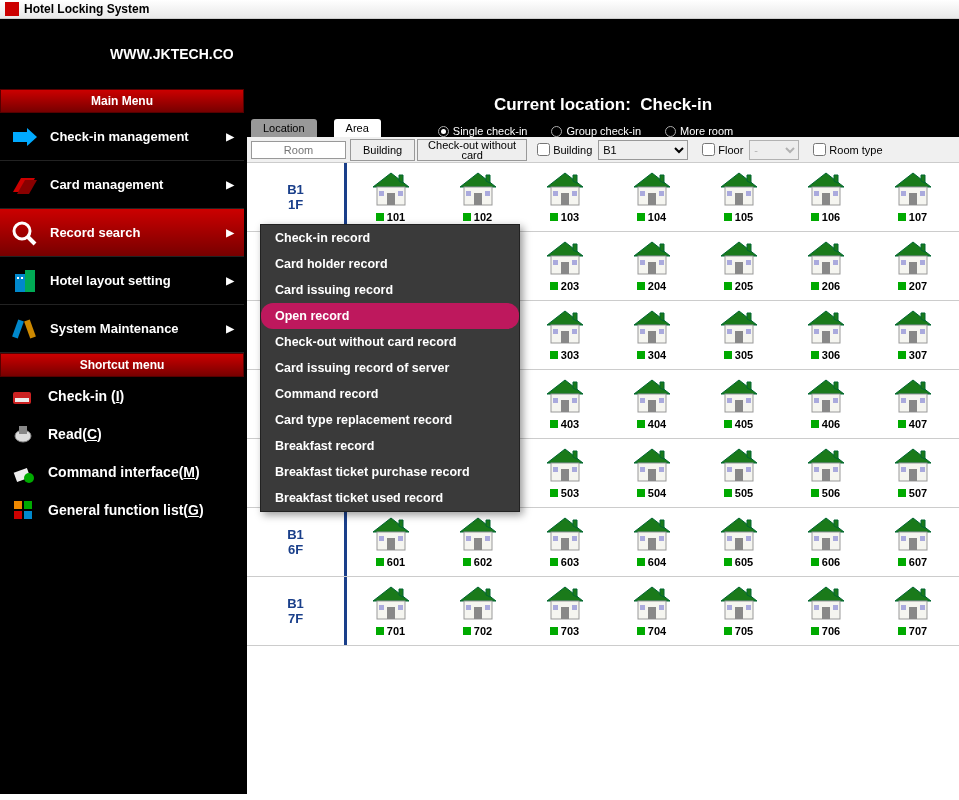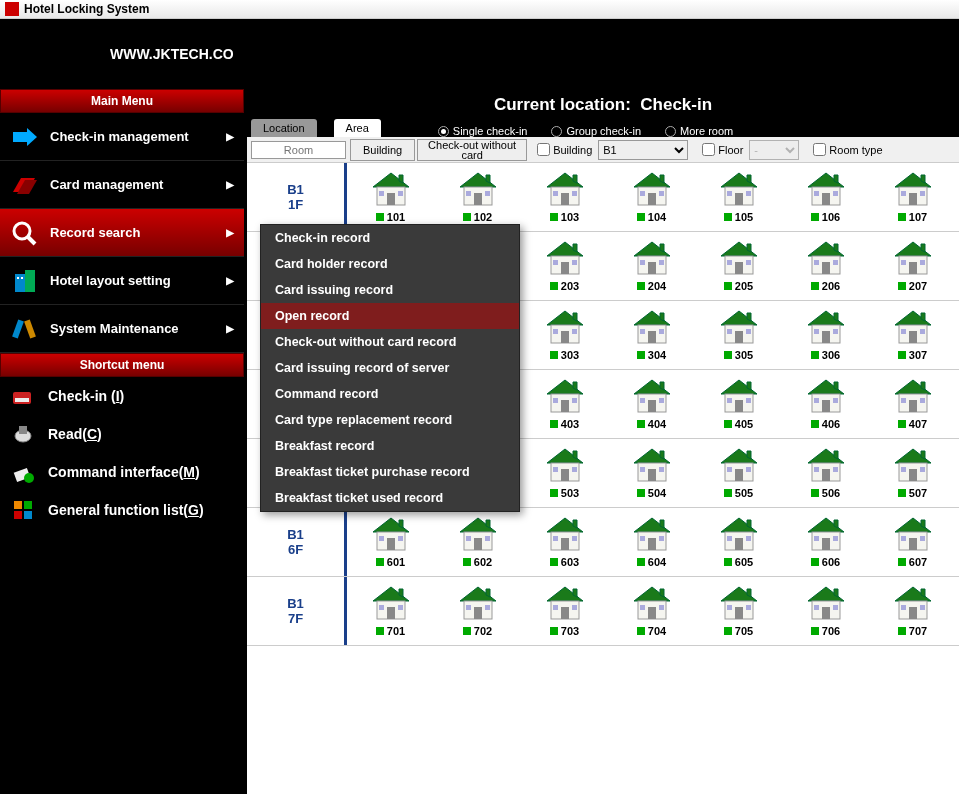--- a/index.html
+++ b/index.html
@@ -50,21 +50,21 @@
 .floor-row { display: flex; border-bottom: 1px solid #ccc; }
 .floor-label { width: 100px; min-width: 100px; border-right: 3px solid #1a3f8a; display: flex; flex-direction: column; align-items: center; justify-content: center; font-size: 13px; font-weight: bold; color: #1a3f8a; }
 .rooms { display: flex; flex: 1; padding: 8px 0; }
 .room { width: 87px; display: flex; flex-direction: column; align-items: center; font-size: 11px; cursor: pointer; }
 .room .house { width: 44px; height: 36px; margin-bottom: 4px; }
 .room .rn { display: flex; align-items: center; font-weight: bold; }
 .room .sq { width: 8px; height: 8px; background: #0a0; margin-right: 3px; }
 
 .submenu { position: absolute; left: 260px; top: 224px; width: 260px; background: #3a3a3a; border: 1px solid #222; z-index: 100; box-shadow: 3px 3px 8px rgba(0,0,0,0.4); }
 .submenu-item { height: 26px; display: flex; align-items: center; padding: 0 14px; color: #fff; font-size: 12.5px; font-weight: bold; cursor: pointer; }
-.submenu-item.hover { background: #7f1d1d; }
+.submenu-item.hover { background: #be185d; border-radius: 12px; }
 
 
 .house svg { width: 100%; height: 100%; }
 </style>
 </head>
 <body>
 
 <div class="titlebar">
   <div class="titlebar-icon"></div>
   <span>Hotel Locking System</span>

